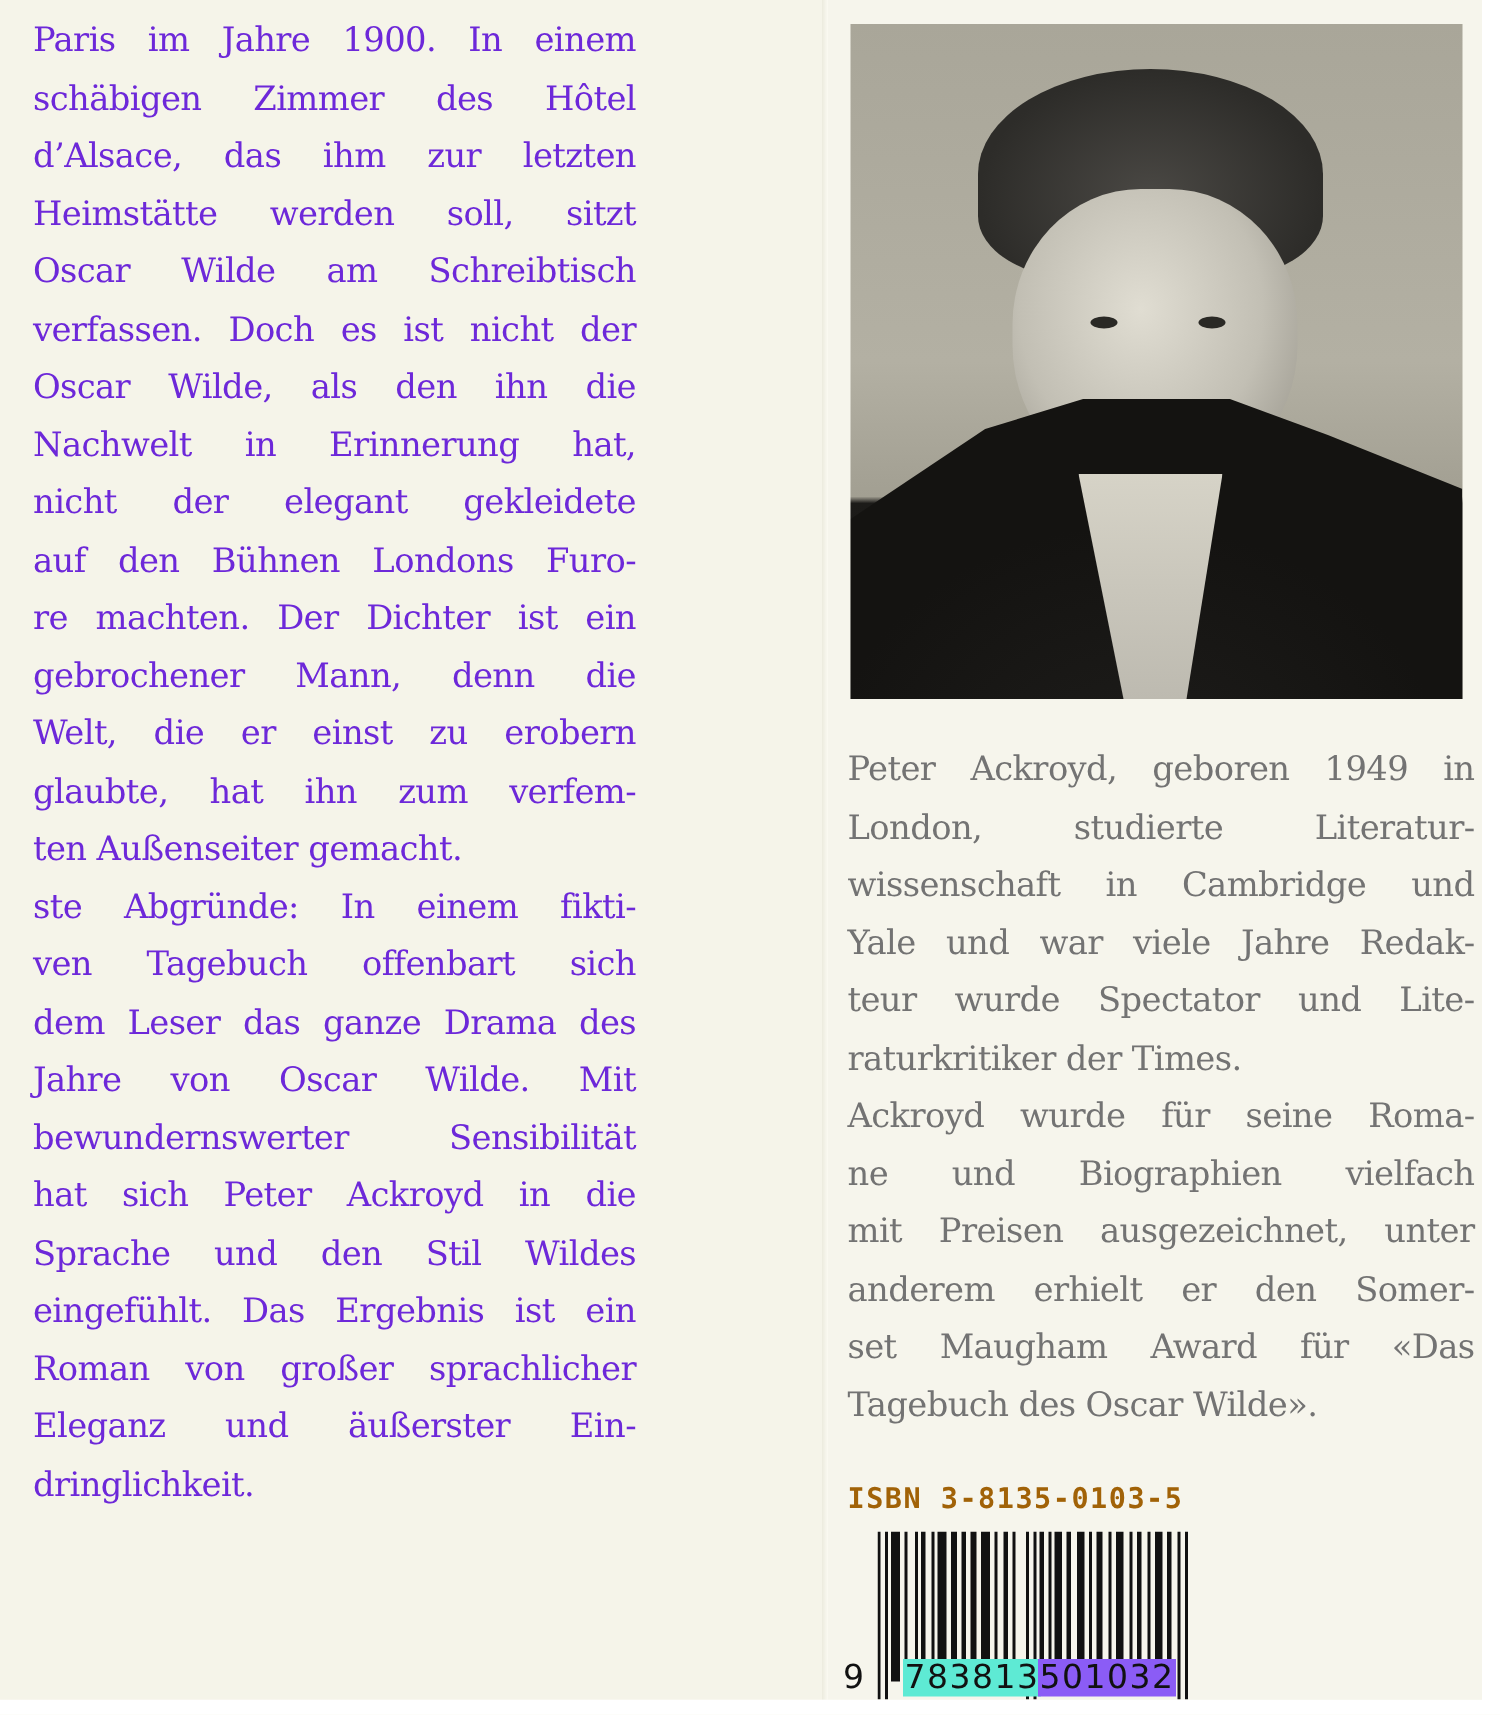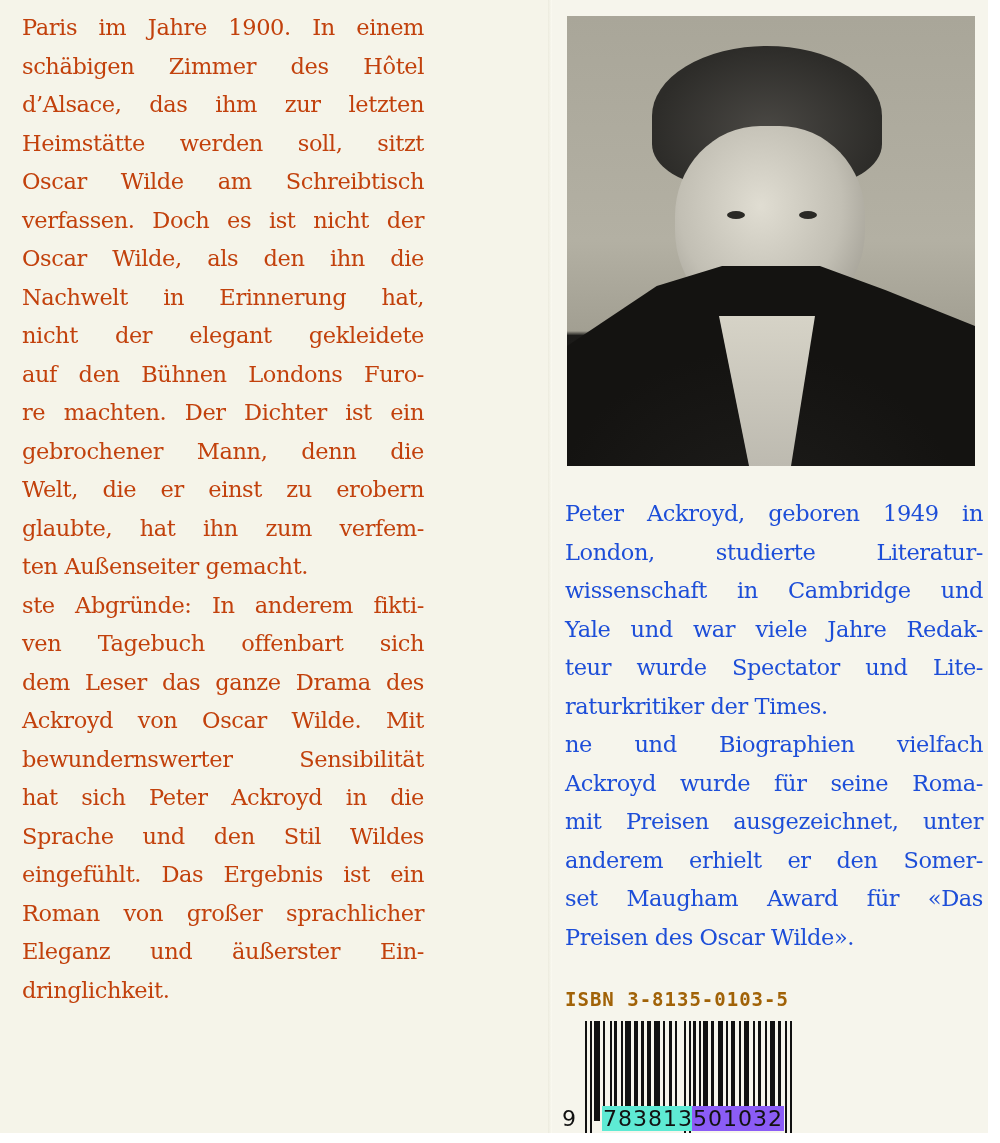--- a/index.html
+++ b/index.html
@@ -16,21 +16,21 @@
       position: absolute; left: 548px; top: 0; width: 4px; height: 1133px;
       background: linear-gradient(90deg, #ecebde, #fbfaf2);
     }
     .right-panel {
       position: absolute; left: 552px; top: 0; width: 436px; height: 1133px;
       background: #f6f5ec;
     }
     .blurb {
       position: absolute; left: 22px; top: 8px; width: 402px;
       font-family: "DejaVu Serif", "Liberation Serif", serif;
-      font-size: 22.5px; line-height: 38.5px; color: #c2410c;
+      font-size: 22.5px; line-height: 38.5px; color: #6d28d9;
       text-align: justify; letter-spacing: -0.4px;
     }
     .blurb .line { display: block; height: 38.5px; white-space: nowrap; text-align-last: justify; text-align: justify; }
     .blurb .line.last { text-align-last: left; }
     .photo {
       position: absolute; left: 567px; top: 16px; width: 408px; height: 450px;
       background:
         radial-gradient(ellipse 90px 120px at 200px 190px, #d8d6cc 0%, #b9b6aa 60%, rgba(0,0,0,0) 100%),
         radial-gradient(ellipse 130px 90px at 190px 110px, #3a3834 0%, #3a3834 55%, rgba(0,0,0,0) 70%),
         linear-gradient(180deg, #a9a699 0%, #b3b0a3 50%, #a29f92 70%, #1c1b19 71%, #151412 100%);
@@ -55,21 +55,21 @@
       position: absolute; left: 85px; top: 30px; width: 230px; height: 140px;
       border-radius: 50% 50% 30% 30%;
       background: radial-gradient(ellipse at 50% 60%, #4a4844 0%, #2d2c29 70%);
     }
     .photo .eye { position: absolute; top: 195px; width: 18px; height: 8px; border-radius: 50%; background: #2a2925; }
     .photo .eye.l { left: 160px; }
     .photo .eye.r { left: 232px; }
     .bio {
       position: absolute; left: 565px; top: 494px; width: 418px;
       font-family: "DejaVu Serif", "Liberation Serif", serif;
-      font-size: 22.5px; line-height: 38.5px; color: #1d4ed8; letter-spacing: -0.4px;
+      font-size: 22.5px; line-height: 38.5px; color: #737373; letter-spacing: -0.4px;
     }
     .bio .line { display: block; height: 38.5px; white-space: nowrap; text-align: justify; text-align-last: justify; }
     .bio .line.last { text-align-last: left; }
     .isbn {
       position: absolute; left: 565px; top: 988px;
       font-family: "DejaVu Sans Mono", "Liberation Mono", monospace;
       font-size: 19px; font-weight: bold; color: #a16207; letter-spacing: 1px;
     }
     .barcode {
       position: absolute; left: 585px; top: 1021px; width: 210px; height: 112px;
@@ -101,24 +101,24 @@
   <span class="line">verfassen. Doch es ist nicht der</span>
   <span class="line">Oscar Wilde, als den ihn die</span>
   <span class="line">Nachwelt in Erinnerung hat,</span>
   <span class="line">nicht der elegant gekleidete</span>
   <span class="line">auf den Bühnen Londons Furo-</span>
   <span class="line">re machten. Der Dichter ist ein</span>
   <span class="line">gebrochener Mann, denn die</span>
   <span class="line">Welt, die er einst zu erobern</span>
   <span class="line">glaubte, hat ihn zum verfem-</span>
   <span class="line last">ten Außenseiter gemacht.</span>
-  <span class="line">ste Abgründe: In anderem fikti-</span>
+  <span class="line">ste Abgründe: In einem fikti-</span>
   <span class="line">ven Tagebuch offenbart sich</span>
   <span class="line">dem Leser das ganze Drama des</span>
-  <span class="line">Ackroyd von Oscar Wilde. Mit</span>
+  <span class="line">Jahre von Oscar Wilde. Mit</span>
   <span class="line">bewundernswerter Sensibilität</span>
   <span class="line">hat sich Peter Ackroyd in die</span>
   <span class="line">Sprache und den Stil Wildes</span>
   <span class="line">eingefühlt. Das Ergebnis ist ein</span>
   <span class="line">Roman von großer sprachlicher</span>
   <span class="line">Eleganz und äußerster Ein-</span>
   <span class="line last">dringlichkeit.</span>
 </div>
 
 <div class="photo">
@@ -130,26 +130,26 @@
   <div class="shirt"></div>
 </div>
 
 <div class="bio">
   <span class="line">Peter Ackroyd, geboren 1949 in</span>
   <span class="line">London, studierte Literatur-</span>
   <span class="line">wissenschaft in Cambridge und</span>
   <span class="line">Yale und war viele Jahre Redak-</span>
   <span class="line">teur wurde Spectator und Lite-</span>
   <span class="line last">raturkritiker der Times.</span>
+  <span class="line">Ackroyd wurde für seine Roma-</span>
   <span class="line">ne und Biographien vielfach</span>
-  <span class="line">Ackroyd wurde für seine Roma-</span>
   <span class="line">mit Preisen ausgezeichnet, unter</span>
   <span class="line">anderem erhielt er den Somer-</span>
   <span class="line">set Maugham Award für «Das</span>
-  <span class="line last">Preisen des Oscar Wilde».</span>
+  <span class="line last">Tagebuch des Oscar Wilde».</span>
 </div>
 
 <div class="isbn">ISBN 3-8135-0103-5</div>
 
 <svg class="barcode" viewBox="0 0 210 112" preserveAspectRatio="none">
   <g fill="#111">
     <rect x="0" y="0" width="2" height="112"></rect>
     <rect x="5" y="0" width="2" height="112"></rect>
     <rect x="9" y="0" width="6" height="100"></rect>
     <rect x="18" y="0" width="2" height="100"></rect>

